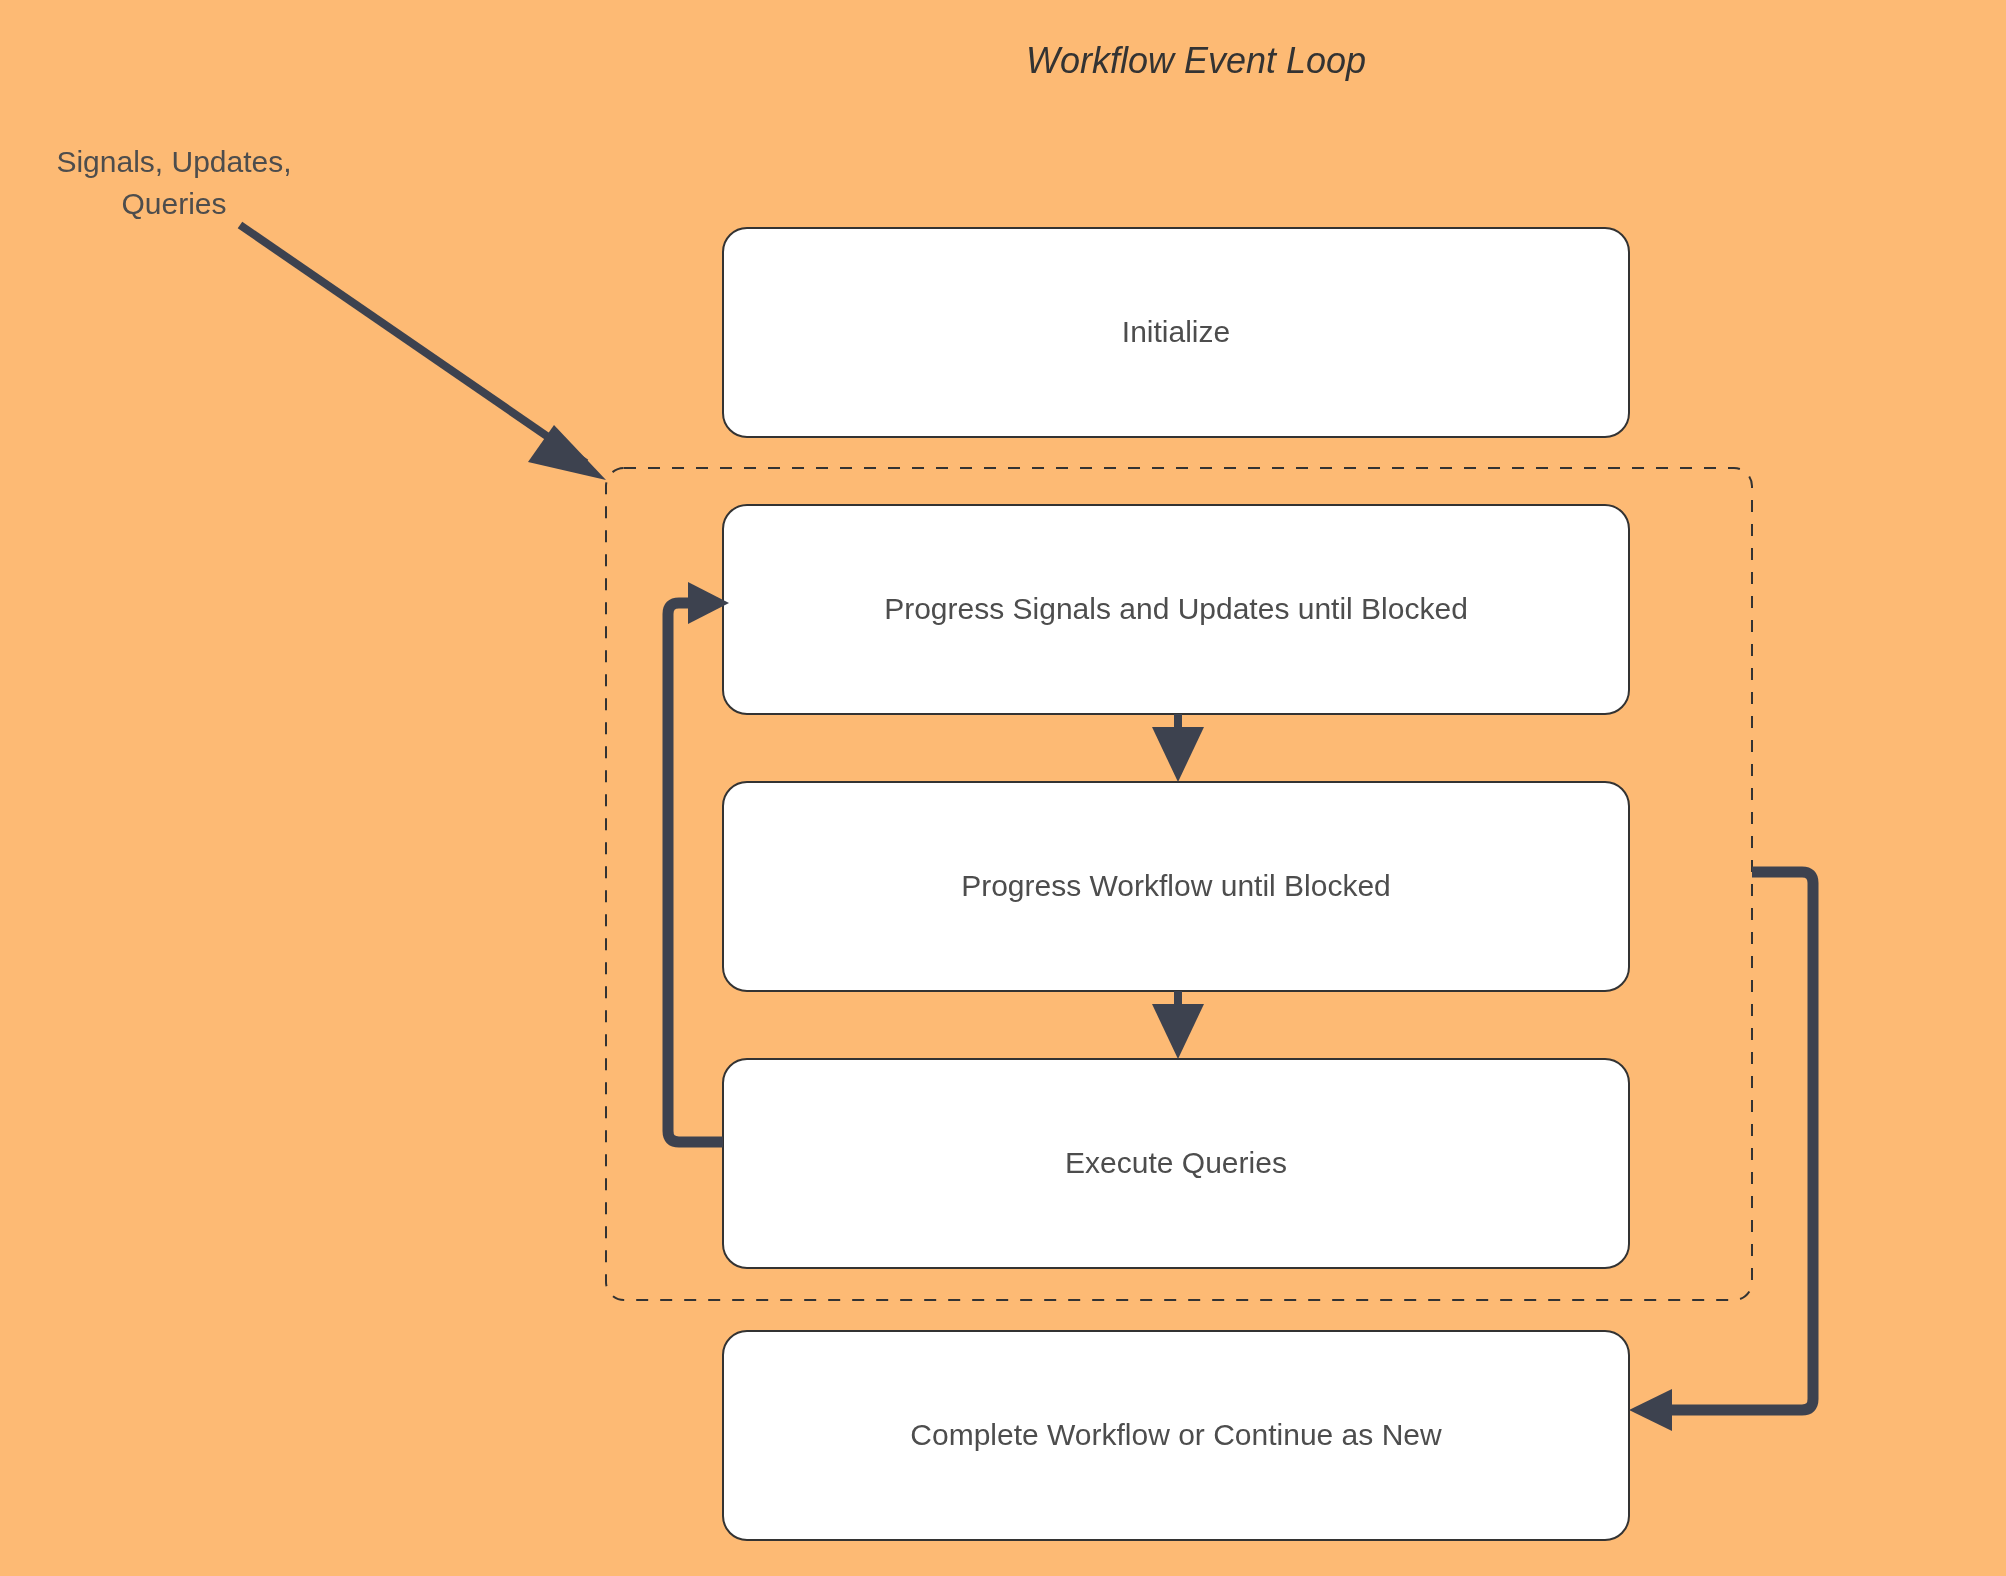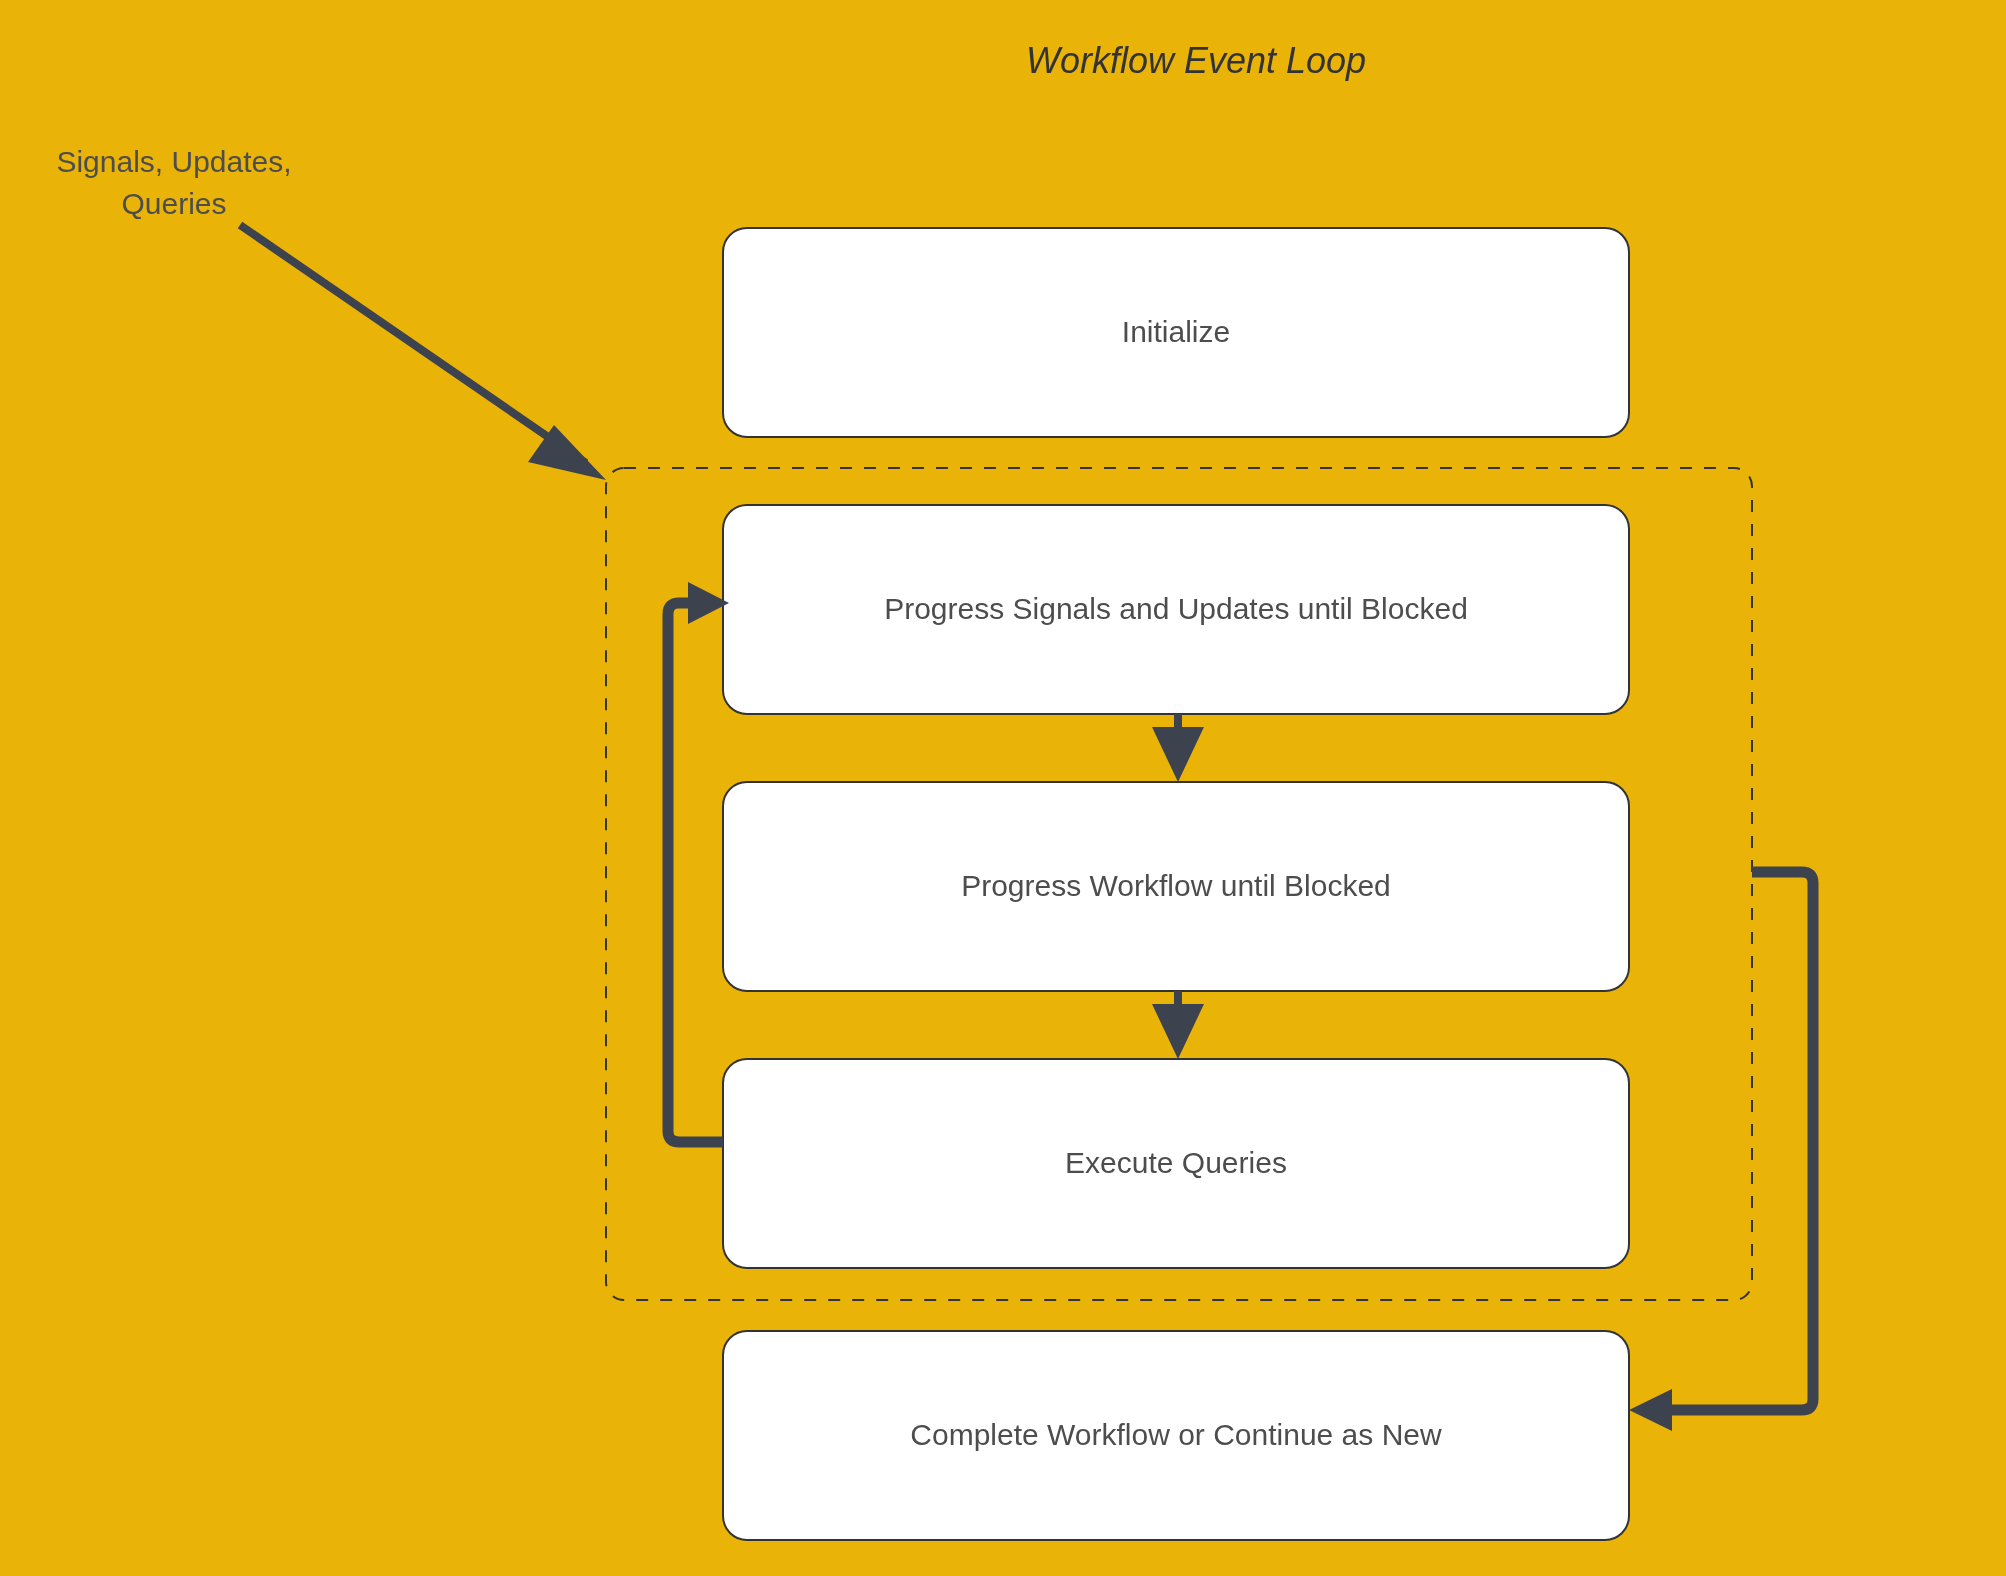--- a/index.html
+++ b/index.html
@@ -9,21 +9,21 @@
     background: #ffffff;
   }
   body {
     font-family: "Liberation Sans", sans-serif;
     color: #333333;
   }
   #diagram-root {
     position: relative;
     width: 2006px;
     height: 1576px;
-    background: #eab308;
+    background: #fdba74;
     overflow: hidden;
   }
   #diagram-svg {
     position: absolute;
     top: 0;
     left: 0;
     width: 2006px;
     height: 1576px;
   }
   .node-rect {

